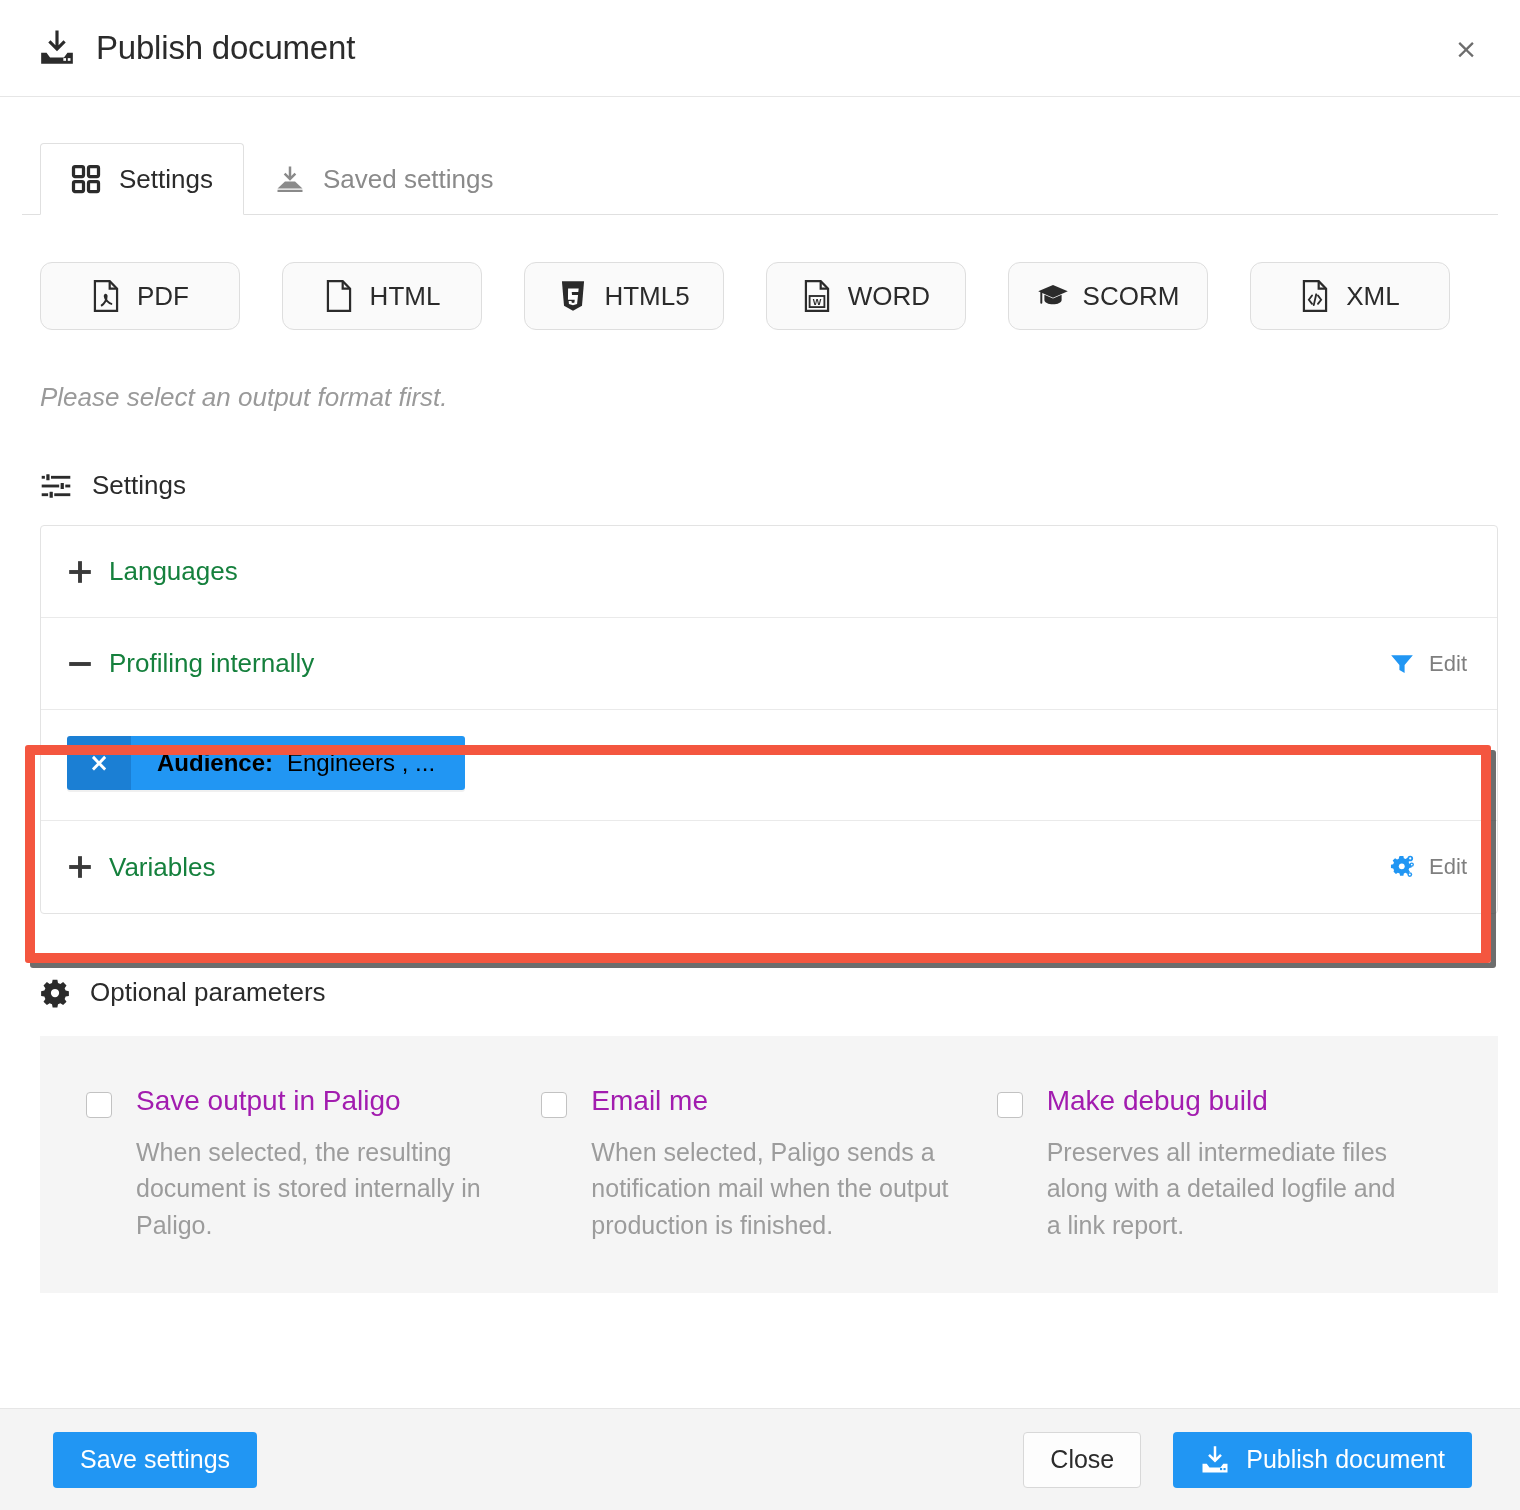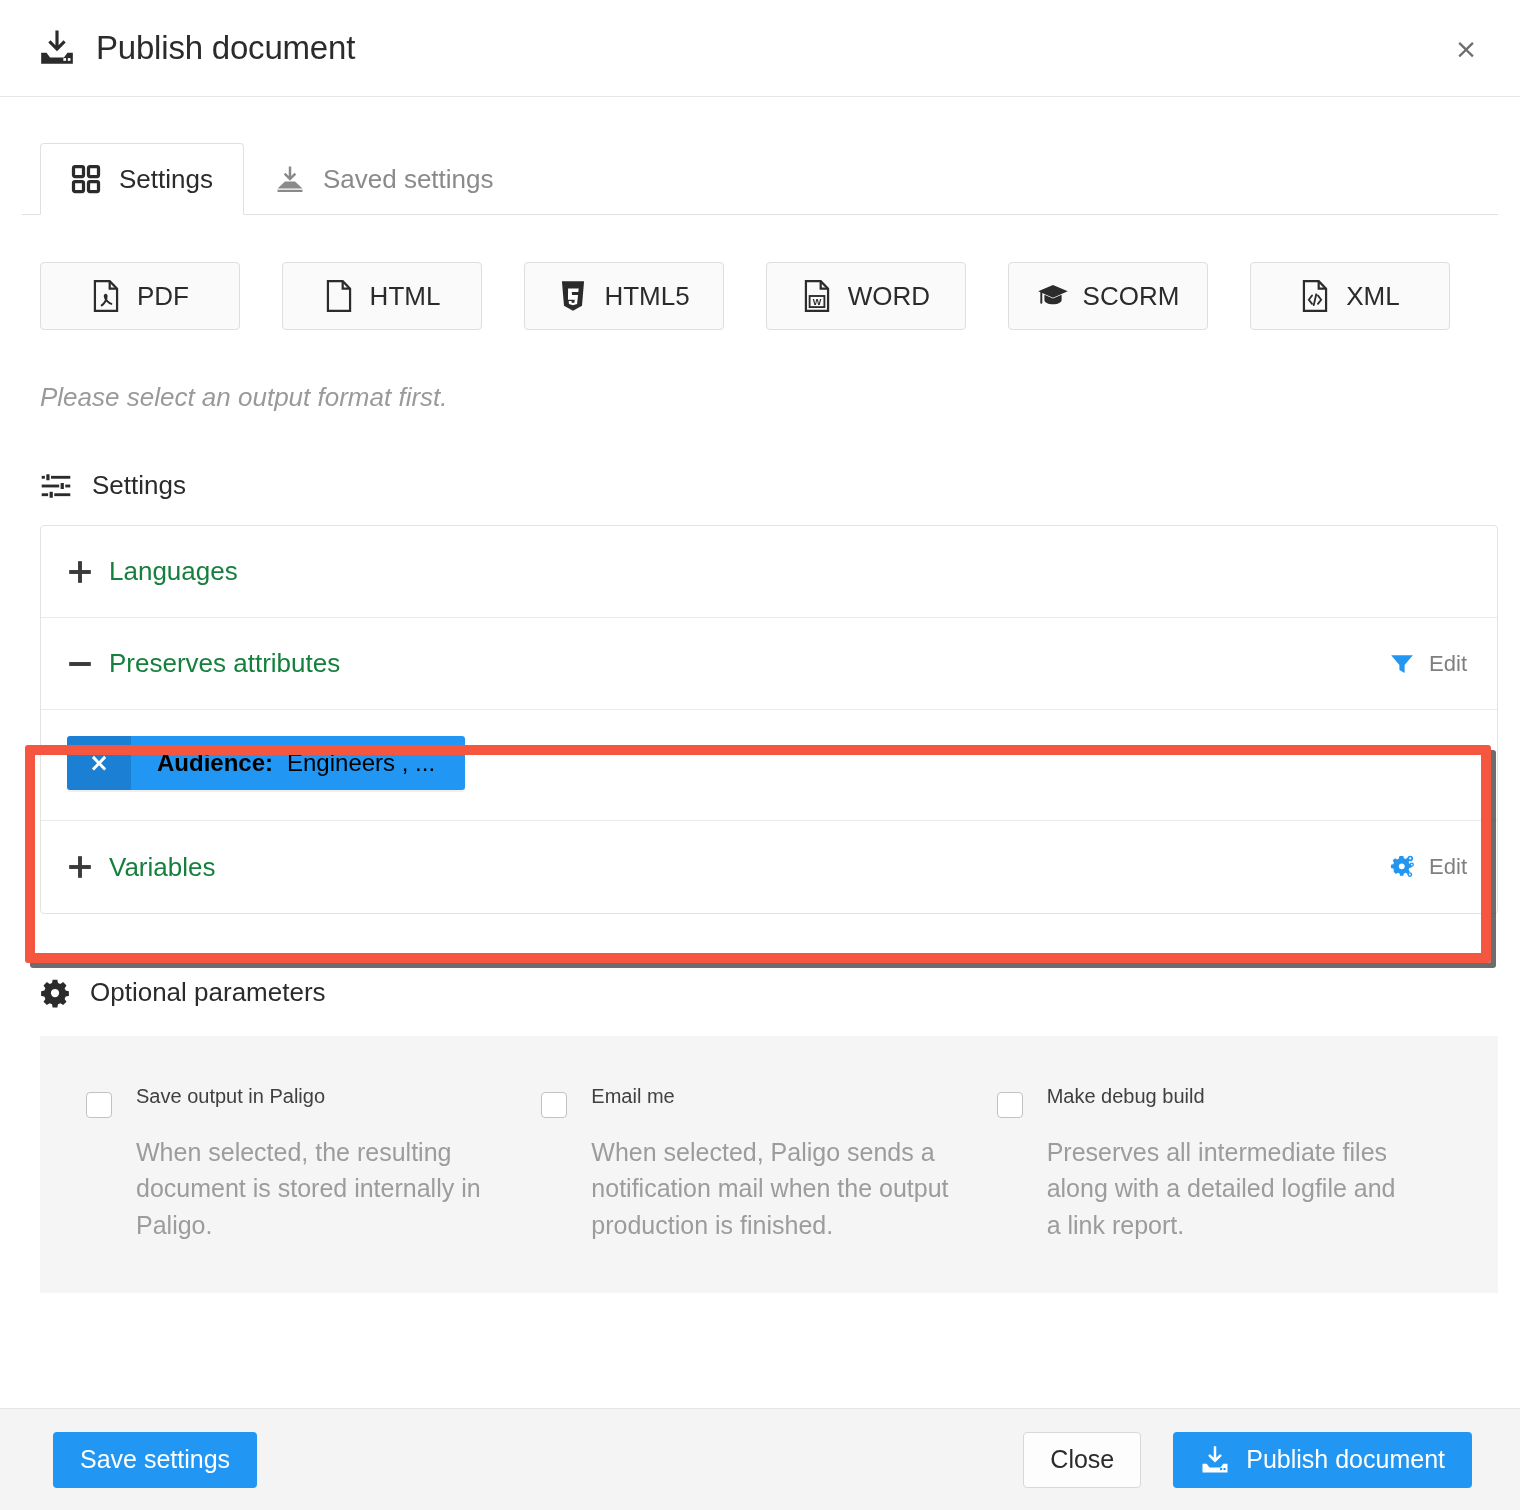--- a/index.html
+++ b/index.html
@@ -75,21 +75,21 @@
   .tab .tab-icon { display: block; width: 30px; height: 30px; flex: 0 0 auto; }
 
   
   .formats {
     display: flex; gap: 42px;
     margin-top: 47px;
     padding-left: 18px;
   }
   .fmt-btn {
     min-width: 200px; height: 68px;
-    border: 1px solid #dedede; border-radius: 4px;
+    border: 1px solid #dedede; border-radius: 12px;
     background: #fafafa;
     display: flex; align-items: center; justify-content: center; gap: 16px;
     font-size: 26px; color: #2b2b2b;
     cursor: pointer;
     padding: 0 26px;
   }
   .fmt-btn .fmt-icon { display: block; width: 30px; height: 32px; flex: 0 0 auto; }
 
   .notice {
     margin-top: 52px; padding-left: 18px;
@@ -187,21 +187,21 @@
     display: flex;
   }
   .opt-col { flex: 1 1 0; padding-right: 40px; }
   .opt-top { display: flex; align-items: flex-start; gap: 24px; }
   .chk {
     width: 26px; height: 26px; flex: 0 0 auto;
     border: 1px solid #c2c2c2; border-radius: 4px;
     background: #fff; margin-top: 8px;
     cursor: pointer;
   }
-  .opt-label { font-size: 20px; color: #404040; line-height: 1.2; }
+  .opt-label { font-size: 28px; color: #a21caf; line-height: 1.2; }
   .opt-desc {
     margin: 16px 0 0 50px;
     font-size: 25px; color: #9c9c9c; line-height: 1.45;
     max-width: 370px;
   }
 
   
   .dlg-footer {
     flex: 0 0 auto;
     height: 102px;
@@ -363,21 +363,21 @@
         </span>
         <span class="acc-label">Languages</span>
       </div>
 
       <div class="acc-row">
         <span class="acc-sign">
           <svg viewBox="0 0 24 24" width="26" height="26">
             <rect x="2" y="10.2" width="20" height="3.6" fill="#3a3a3a"></rect>
           </svg>
         </span>
-        <span class="acc-label">Preserves attributes</span>
+        <span class="acc-label">Profiling internally</span>
         <span class="acc-edit">
           <span class="edit-icon">
             <svg viewBox="0 0 24 24" width="26" height="26">
               <path d="M2 4h20l-7.6 9v7.2l-4.8-2.6V13L2 4z" fill="#2196f3"></path>
             </svg>
           </span>
           <span>Edit</span>
         </span>
       </div>
 

